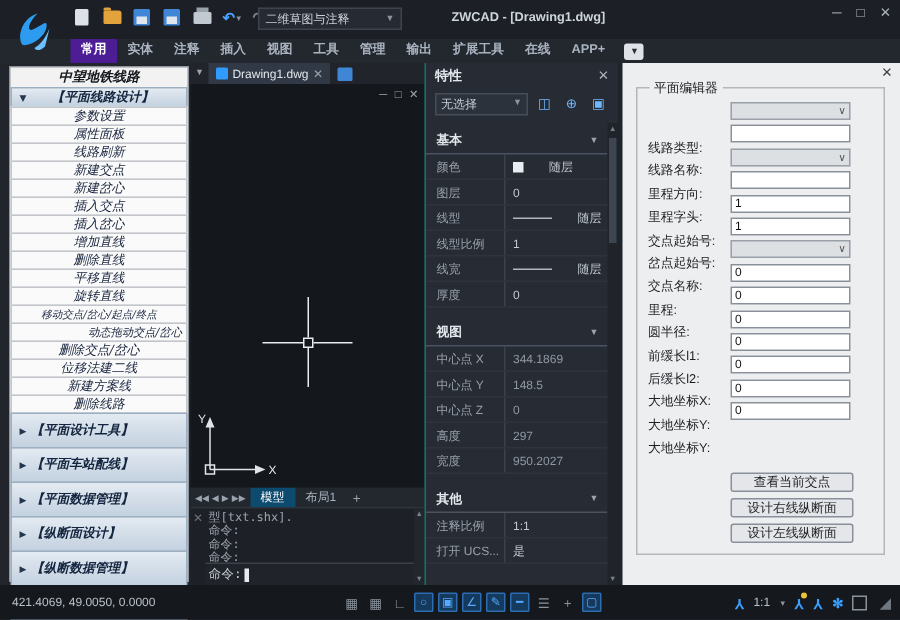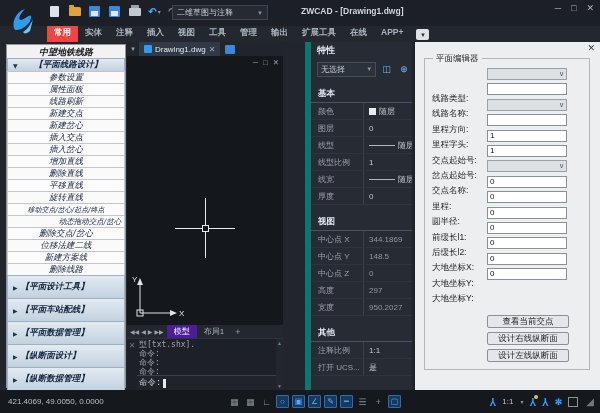--- a/index.html
+++ b/index.html
@@ -24,21 +24,21 @@
   .mini-caret { font-size:6px; color:#8a93a0; margin-left:1px; }
   .workspace { position:absolute; left:172px; top:5px; width:96px; height:15px; background:#262b33; border:1px solid #3d444f; display:flex; align-items:center; padding:0 4px; font-size:8px; color:#c9cfd7; }
   .workspace .ws-caret { margin-left:auto; font-size:6px; color:#8a93a0; }
   .win-title { position:absolute; left:301px; top:6px; font-size:8.5px; font-weight:bold; color:#cdd4dc; }
   .win-controls { position:absolute; right:6px; top:3px; display:flex; gap:10px; }
   .win-controls span { font-size:9px; color:#aeb6c0; cursor:default; }
 
   
   .tabbar { position:absolute; left:0; top:26px; width:600px; height:16px; background:#23272e; display:flex; align-items:flex-end; padding-left:47px; }
   .rtab { padding:2px 7px 3px 7px; font-size:8.5px; font-weight:bold; color:#a9b3bf; cursor:default; }
-  .rtab.active { background:#ef4444; color:#ffffff; border-radius:2px 2px 0 0; }
+  .rtab.active { background:#4c1d95; color:#ffffff; border-radius:2px 2px 0 0; }
   .ribbon-collapse { width:13px; height:11px; background:#dfe3e8; border-radius:2px; margin:0 0 2px 6px; display:flex; align-items:center; justify-content:center; font-size:6px; color:#2b3037; }
 
   
   .main { position:absolute; left:0; top:42px; width:600px; height:348px; background:#22262c; }
 
   
   .palette { position:absolute; left:6px; top:2px; width:120px; height:344px; background:#f2f2f2; border:1px solid #8f959d; display:flex; flex-direction:column; font-family:"DejaVu Serif",serif; }
   .palette-grab { height:4px; background:#646a72; }
   .palette-title { height:26px; line-height:14px; text-align:center; font-size:9px; color:#15181d; font-style:italic; font-weight:bold; }
   .psec { height:24px; background:linear-gradient(#e3eaf2,#c3d1df); border:1px solid #9db0c2; margin-top:-1px; display:flex; align-items:center; font-size:8.5px; font-style:italic; font-weight:bold; color:#14253f; }
@@ -57,49 +57,49 @@
   .canvas { position:relative; flex:1; background:#14171b; }
   .mdi-controls { position:absolute; right:4px; top:2px; display:flex; gap:5px; font-size:7.5px; color:#9aa3ad; }
   .crosshair { position:absolute; left:78px; top:172px; width:0; height:0; }
   .crosshair .h { position:absolute; left:-30px; top:0; width:60px; height:1px; background:#e8edf2; }
   .crosshair .v { position:absolute; left:0; top:-30px; width:1px; height:60px; background:#e8edf2; }
   .crosshair .box { position:absolute; left:-3px; top:-3px; width:7px; height:7px; border:1px solid #e8edf2; background:#14171b; }
   .ucs { position:absolute; left:3px; bottom:2px; }
   .laytabs { height:13px; background:#23272e; display:flex; align-items:center; font-size:7px; color:#9aa3ad; }
   .laynav { display:flex; gap:2px; padding:0 3px; font-size:6px; }
   .ltab { height:13px; display:flex; align-items:center; padding:0 7px; font-size:8px; color:#a9b3bf; }
-  .ltab.active { background:#4c1d95; color:#ffffff; }
+  .ltab.active { background:#0c4a6e; color:#ffffff; }
   .lay-plus { margin-left:4px; color:#9aa3ad; font-size:9px; }
   .cmdwin { height:52px; background:#1d2127; display:flex; border-top:1px solid #2e343d; }
   .cmd-close { width:10px; display:flex; justify-content:center; padding-top:2px; color:#6a737e; font-size:8px; }
   .cmd-body { flex:1; display:flex; flex-direction:column; font-family:"DejaVu Sans Mono",monospace; }
   .cmd-hist { flex:1; padding:1px 2px; color:#9aa3ad; font-size:8px; line-height:9px; overflow:hidden; }
   .cmd-line { height:15px; border-top:1px solid #3a414b; background:#20242a; display:flex; align-items:center; padding:0 2px; color:#c2c9d1; font-size:8.5px; }
   .caret { display:inline-block; width:3px; height:9px; background:#e6ebf0; margin-left:2px; }
   .cmd-scroll { width:7px; background:#22262d; display:flex; flex-direction:column; justify-content:space-between; align-items:center; font-size:5px; color:#77818d; padding:1px 0; }
 
   
-  .props { position:absolute; left:283px; top:0; width:129px; height:348px; background:#272c34; border-left:6px solid #0f766e;margin-left:22px; }
+  .props { position:absolute; left:283px; top:0; width:129px; height:348px; background:#272c34; border-left:1px solid #0f766e; }
   .props-header { height:16px; display:flex; align-items:center; padding:0 6px; }
   .props-header .ptitle { font-size:9px; font-weight:bold; color:#e2e7ec; }
   .props-header .x { margin-left:auto; color:#aab3bd; font-size:9px; }
   .selrow { height:22px; display:flex; align-items:center; padding:0 6px; gap:4px; }
   .selbox { width:62px; height:15px; background:#2c323b; border:1px solid #454d58; display:flex; align-items:center; padding:0 3px; font-size:8px; color:#c6ccd4; }
   .selbox .ws-caret { margin-left:auto; font-size:6px; color:#8a93a0; }
   .selicon { width:14px; height:14px; display:flex; align-items:center; justify-content:center; color:#6fb7ff; font-size:9px; }
   .props-scroll { position:absolute; right:0; top:40px; bottom:0; width:7px; background:#20242a; }
   .props-scroll .arr { position:absolute; left:0; width:7px; text-align:center; font-size:5px; color:#77818d; }
   .props-scroll .thumb { position:absolute; left:1px; top:10px; width:5px; height:70px; background:#3c4550; }
   .props-body { position:absolute; left:0; top:40px; right:7px; bottom:0; overflow:hidden; }
   .psec-h { display:flex; align-items:center; height:17px; border-bottom:1px solid #4a5360; margin-top:9px; }
   .psec-h .name { padding-left:7px; font-size:8.5px; font-weight:bold; color:#e2e7ec; }
   .psec-h .ws-caret { margin-left:auto; margin-right:6px; font-size:6px; color:#9aa3ad; }
   .prow { display:flex; height:17px; border-bottom:1px solid #2e333c; align-items:center; font-size:8px;justify-content:flex-end; }
   .prow .pl { width:52px; padding-left:7px; color:#98a1ac; white-space:nowrap; overflow:hidden; }
-  .prow .pv { flex:1; border-left:1px solid #3a414b; height:100%; display:flex; align-items:center; padding-left:5px; color:#c2c9d1; gap:3px; white-space:nowrap; overflow:hidden; }
+  .prow .pv { flex:1; border-left:1px solid #3a414b; height:100%; display:flex; align-items:center; padding-left:5px; color:#c2c9d1; gap:17px; white-space:nowrap; overflow:hidden; }
   .prow .pv.dim { color:#8f98a3; }
   .swatch { width:7px; height:7px; background:#e8edf2; display:inline-block; }
   .lineseg { width:26px; height:1px; background:#aeb6c0; display:inline-block; }
 
   
   .editor { position:absolute; left:412px; top:0; width:188px; height:348px; background:#edeef0; border-left:3px solid #1f232a; color:#222; }
   .editor .ehead { height:11px; position:relative; }
   .editor .ehead .x { position:absolute; right:5px; top:1px; color:#3a3f45; font-size:9px; }
   .groupbox { position:absolute; left:9px; right:10px; top:16px; height:312px; border:1px solid #b4b7ba; }
   .gtitle { position:absolute; left:8px; top:-6px; background:#edeef0; padding:0 3px; font-size:8.5px; color:#222; }

